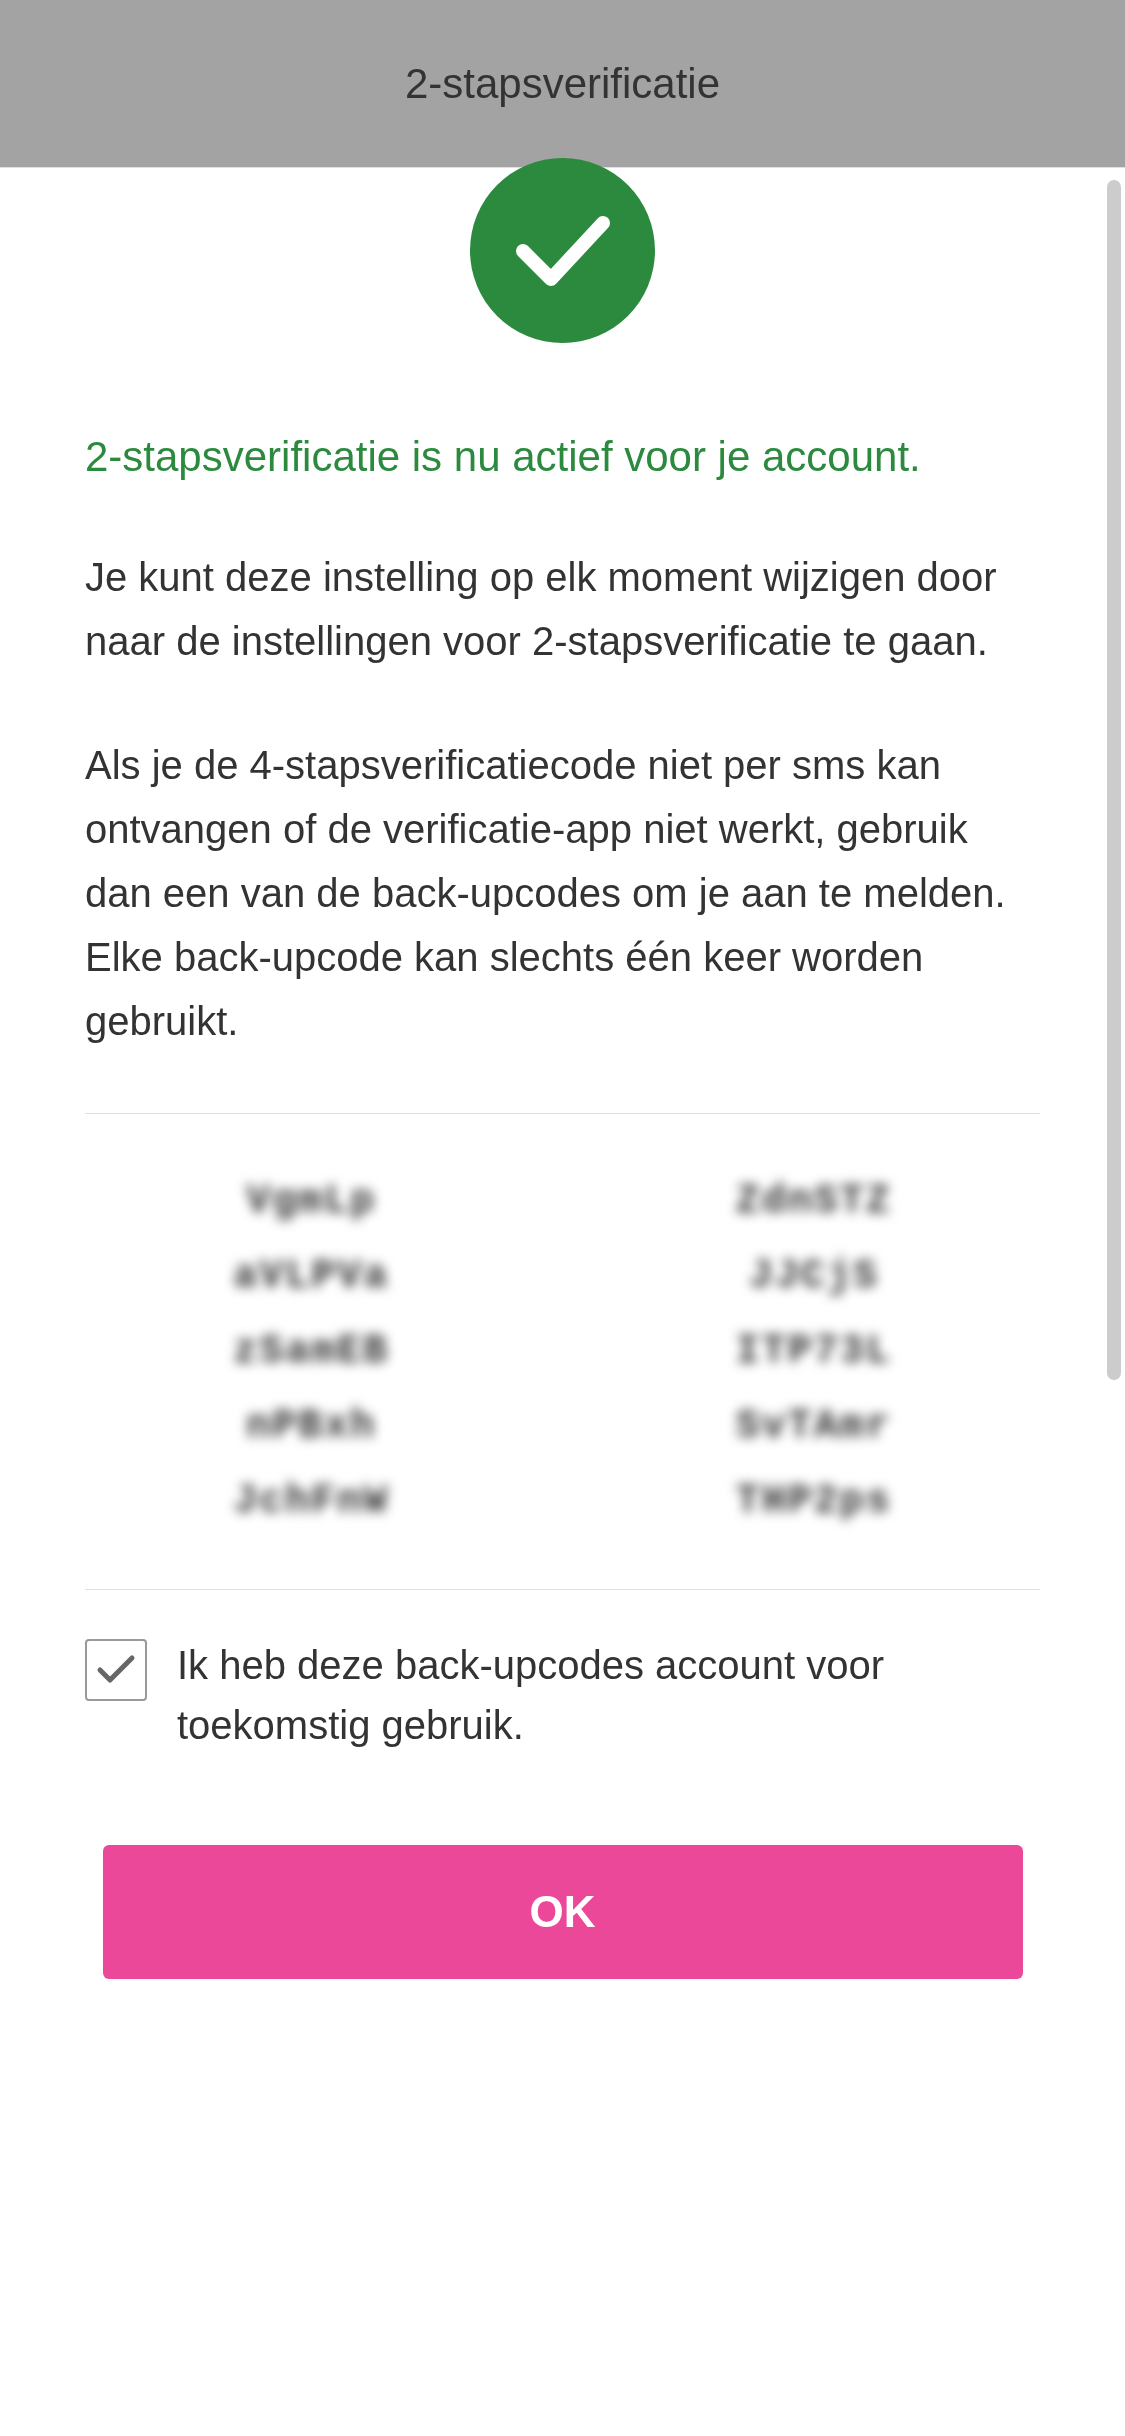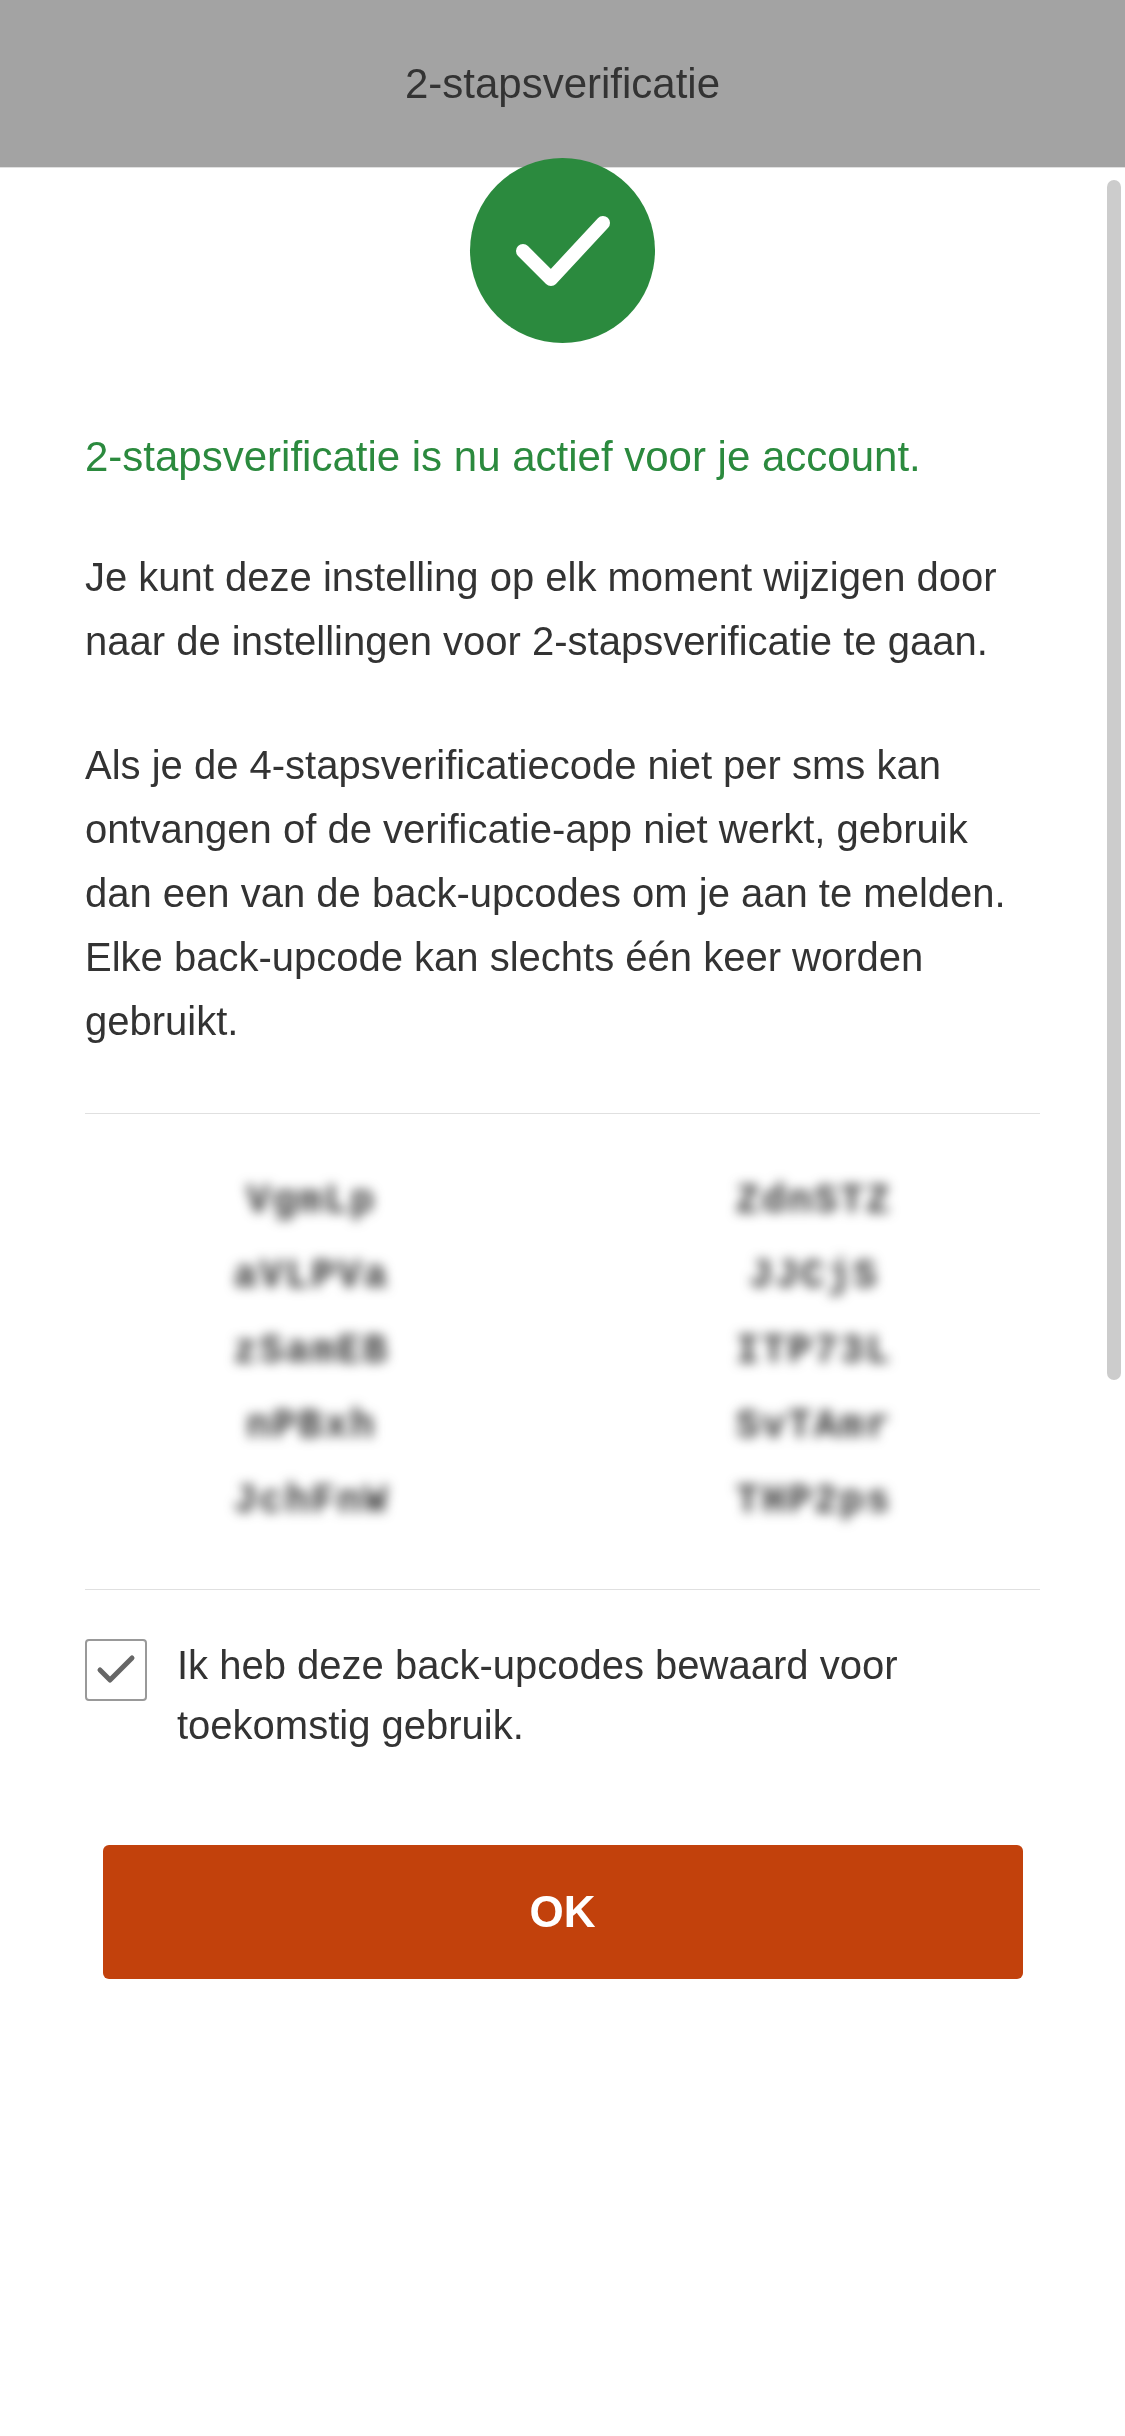--- a/index.html
+++ b/index.html
@@ -108,21 +108,21 @@
       cursor: pointer;
     }
     .checkbox-label {
       color: #333333;
       font-size: 40px;
       font-weight: 400;
       line-height: 1.5;
     }
     .ok-button {
       width: 920px;
-      background: #c2410c;
+      background: #ec4899;
       color: #ffffff;
       border: none;
       font-size: 44px;
       font-weight: 700;
       padding: 42px 0;
       cursor: pointer;
       border-radius: 6px;
       margin: 0 auto;
       display: block;
     }
@@ -177,17 +177,17 @@
 
   <hr class="divider">
 
 
   <div class="checkbox-row">
     <div class="checkbox">
       <svg width="40" height="32" viewBox="0 0 40 32">
         <path d="M 4 16 L 14 26 L 36 4" stroke="#666666" stroke-width="5" fill="none" stroke-linecap="round" stroke-linejoin="round"></path>
       </svg>
     </div>
-    <div class="checkbox-label">Ik heb deze back-upcodes bewaard voor toekomstig gebruik.</div>
+    <div class="checkbox-label">Ik heb deze back-upcodes account voor toekomstig gebruik.</div>
   </div>
 
   <button class="ok-button">OK</button>
 </div>
 
 </body></html>

